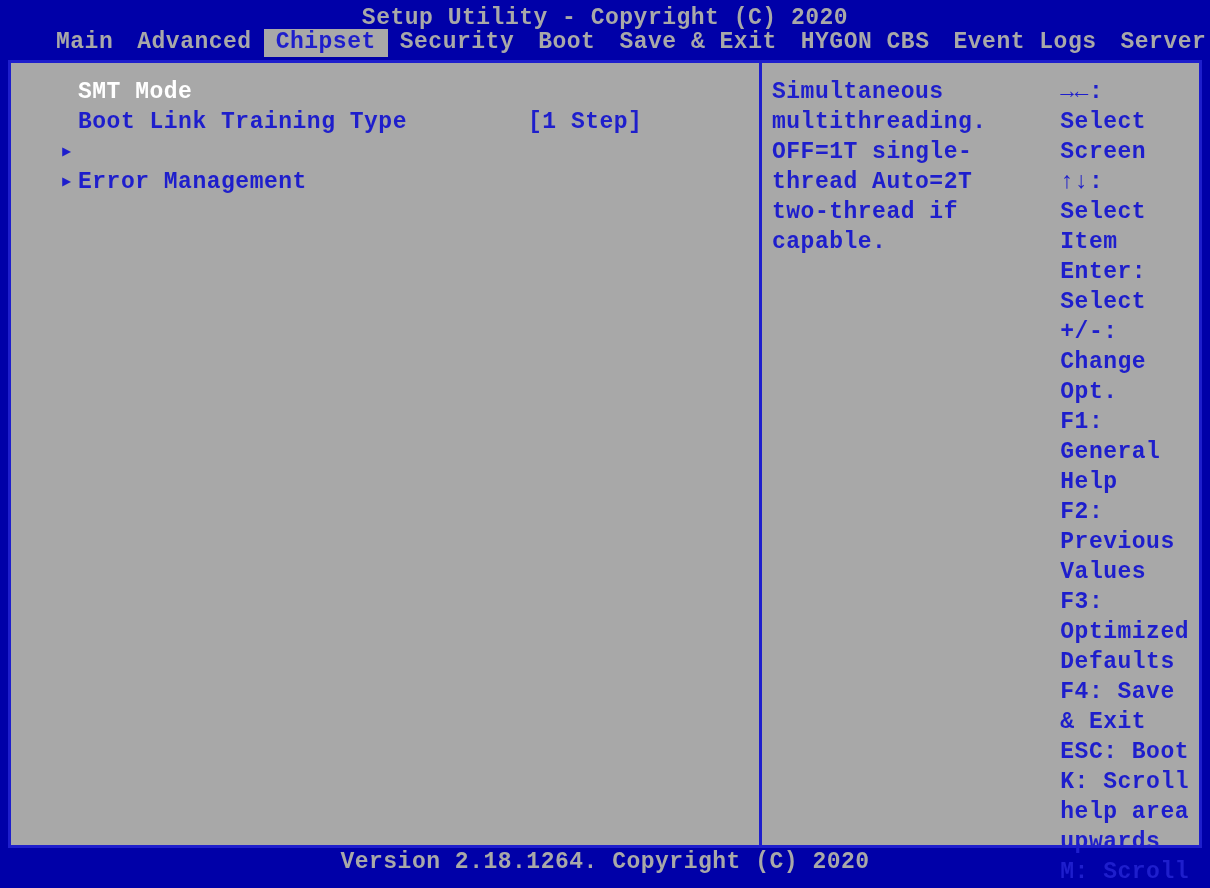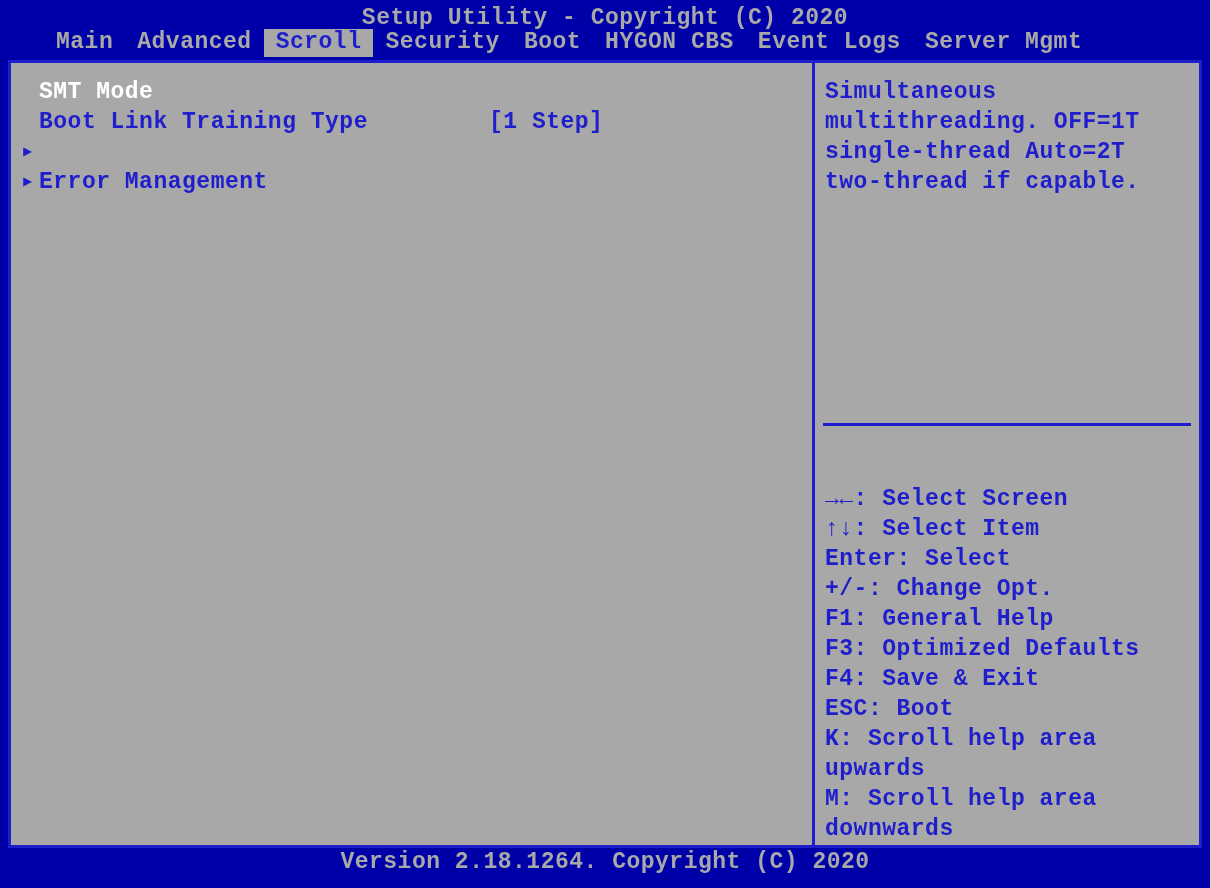--- a/index.html
+++ b/index.html
@@ -56,45 +56,44 @@
     background:var(--grey);
     border:3px solid var(--text-blue);
     display:flex;
   }
   .main-pane{
     flex:1;
     padding:14px 10px 10px 6px;
     color:var(--text-blue);
   }
   .side-pane{
-    width:387px;
+    width:440px;
     border-left:3px solid var(--text-blue);
     display:flex;
-    flex-direction:column;
     color:var(--text-blue);
   }
   .help-text{
     padding:14px 10px 10px 10px;
     min-height:360px;
     line-height:30px;
   }
   .divider{
     margin:0 8px;
     border:none;
     border-top:3px solid var(--text-blue);
   }
   .keyhelp{
     padding:14px 10px 10px 10px;
     line-height:30px;
-    margin-top:44px;
   }
   .row{
     display:flex;
     height:30px;
     line-height:30px;
+    margin-left:39px;
   }
   .row .marker{
     width:22px;
     text-align:center;
     color:var(--text-blue);
   }
   .row .label{
     flex:0 0 450px;
   }
   .row .value{
@@ -113,23 +112,24 @@
   }
 </style>
 </head>
 <body>
 
 <div class="title">Setup Utility - Copyright (C) 2020</div>
 
 <div class="menubar">
   <div class="menuitem">Main</div>
   <div class="menuitem">Advanced</div>
-  <div class="menuitem active">Scroll</div>
+  <div class="menuitem active">Chipset</div>
   <div class="menuitem">Security</div>
   <div class="menuitem">Boot</div>
+  <div class="menuitem">Save &amp; Exit</div>
   <div class="menuitem">HYGON CBS</div>
   <div class="menuitem">Event Logs</div>
   <div class="menuitem">Server Mgmt</div>
 </div>
 
 <div class="content">
   <div class="main-pane">
 
     <div class="row selected">
       <span class="marker"></span>
@@ -157,20 +157,21 @@
 
   <div class="side-pane">
     <div class="help-text">Simultaneous multithreading. OFF=1T single-thread Auto=2T two-thread if capable.</div>
     <hr class="divider">
     <div class="keyhelp">
       <div>→←: Select Screen</div>
       <div>↑↓: Select Item</div>
       <div>Enter: Select</div>
       <div>+/-: Change Opt.</div>
       <div>F1: General Help</div>
+      <div>F2: Previous Values</div>
       <div>F3: Optimized Defaults</div>
       <div>F4: Save &amp; Exit</div>
       <div>ESC: Boot</div>
       <div>K: Scroll help area upwards</div>
       <div>M: Scroll help area downwards</div>
     </div>
   </div>
 </div>
 
 <div class="footer">Version 2.18.1264. Copyright (C) 2020</div>

